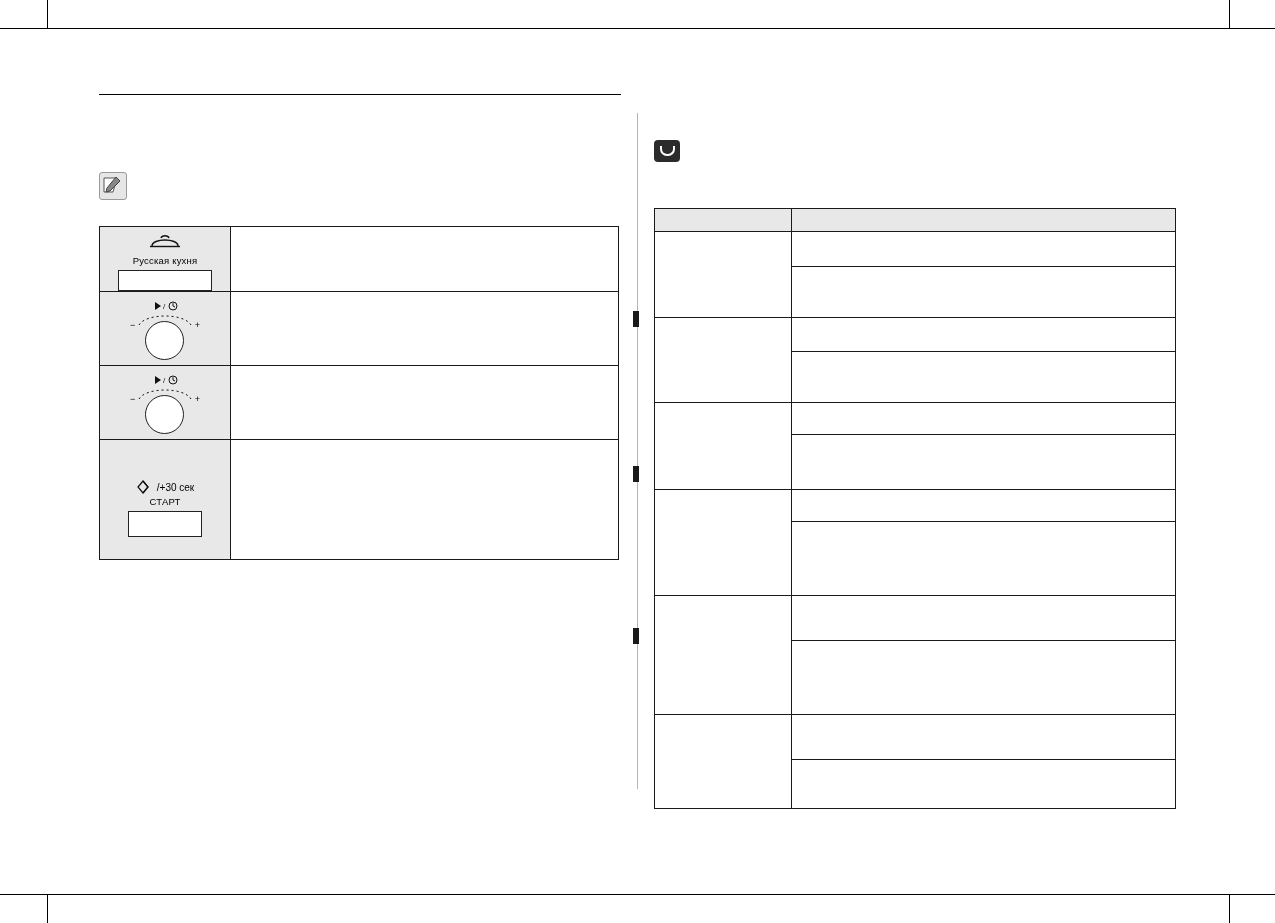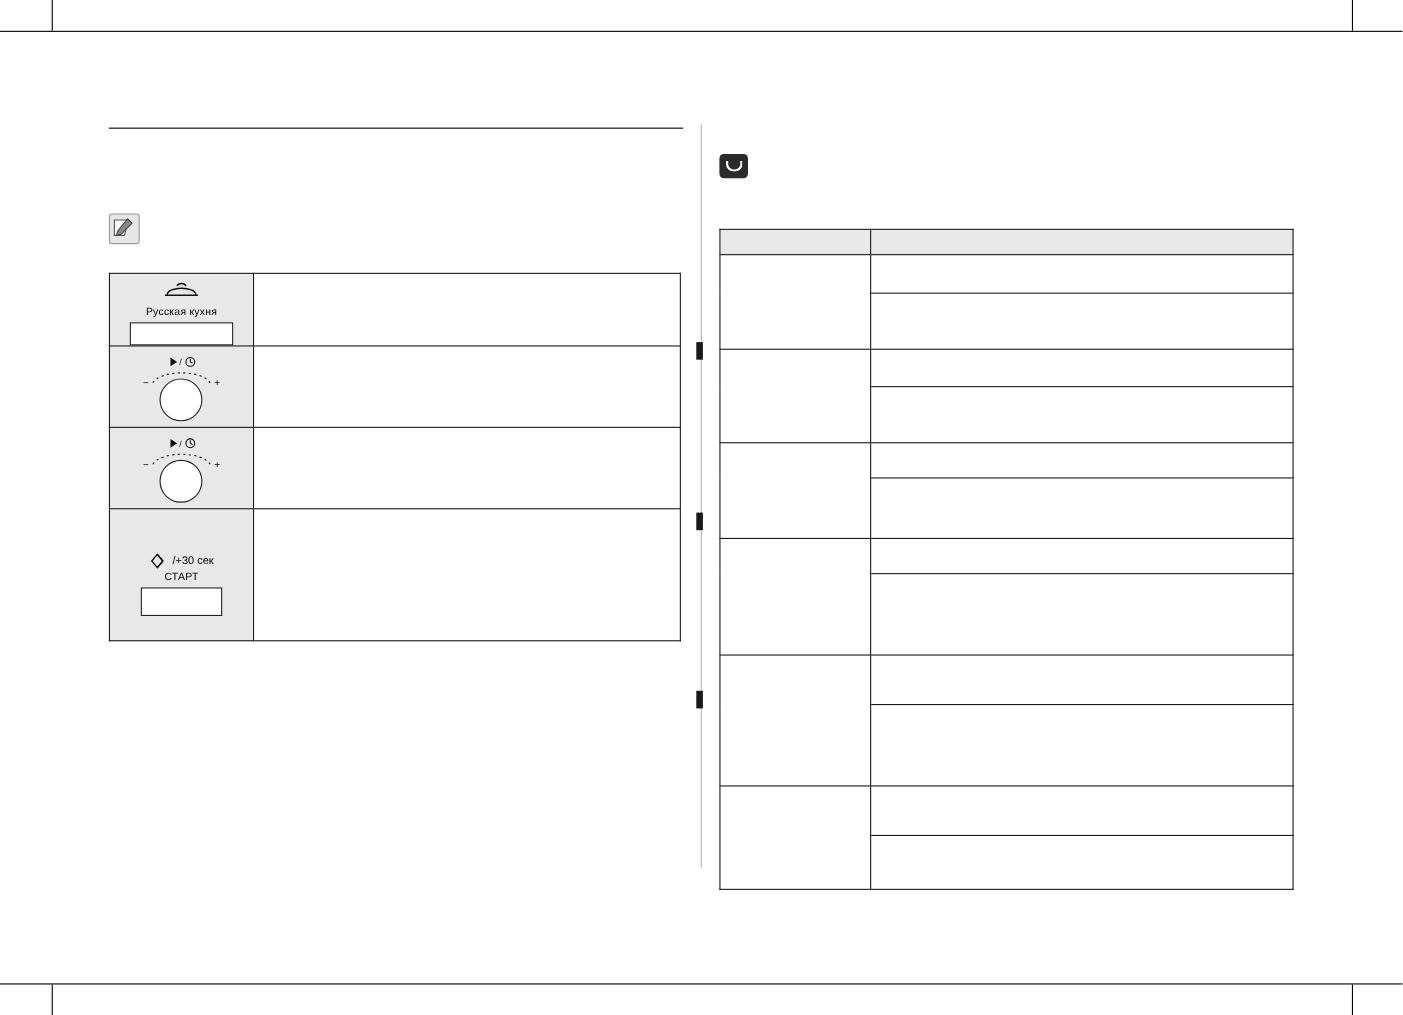--- a/index.html
+++ b/index.html
@@ -29,21 +29,21 @@
     left: 0;
     width: 1275px;
     height: 1px;
     background: #000;
   }
 
   
   #left-col {
     position: absolute;
     left: 99px;
-    top: 116px;
+    top: 94px;
     width: 522px;
   }
   .top-rule {
     width: 522px;
     height: 1px;
     background: #000;
   }
 
   .note-icon {
     position: absolute;

